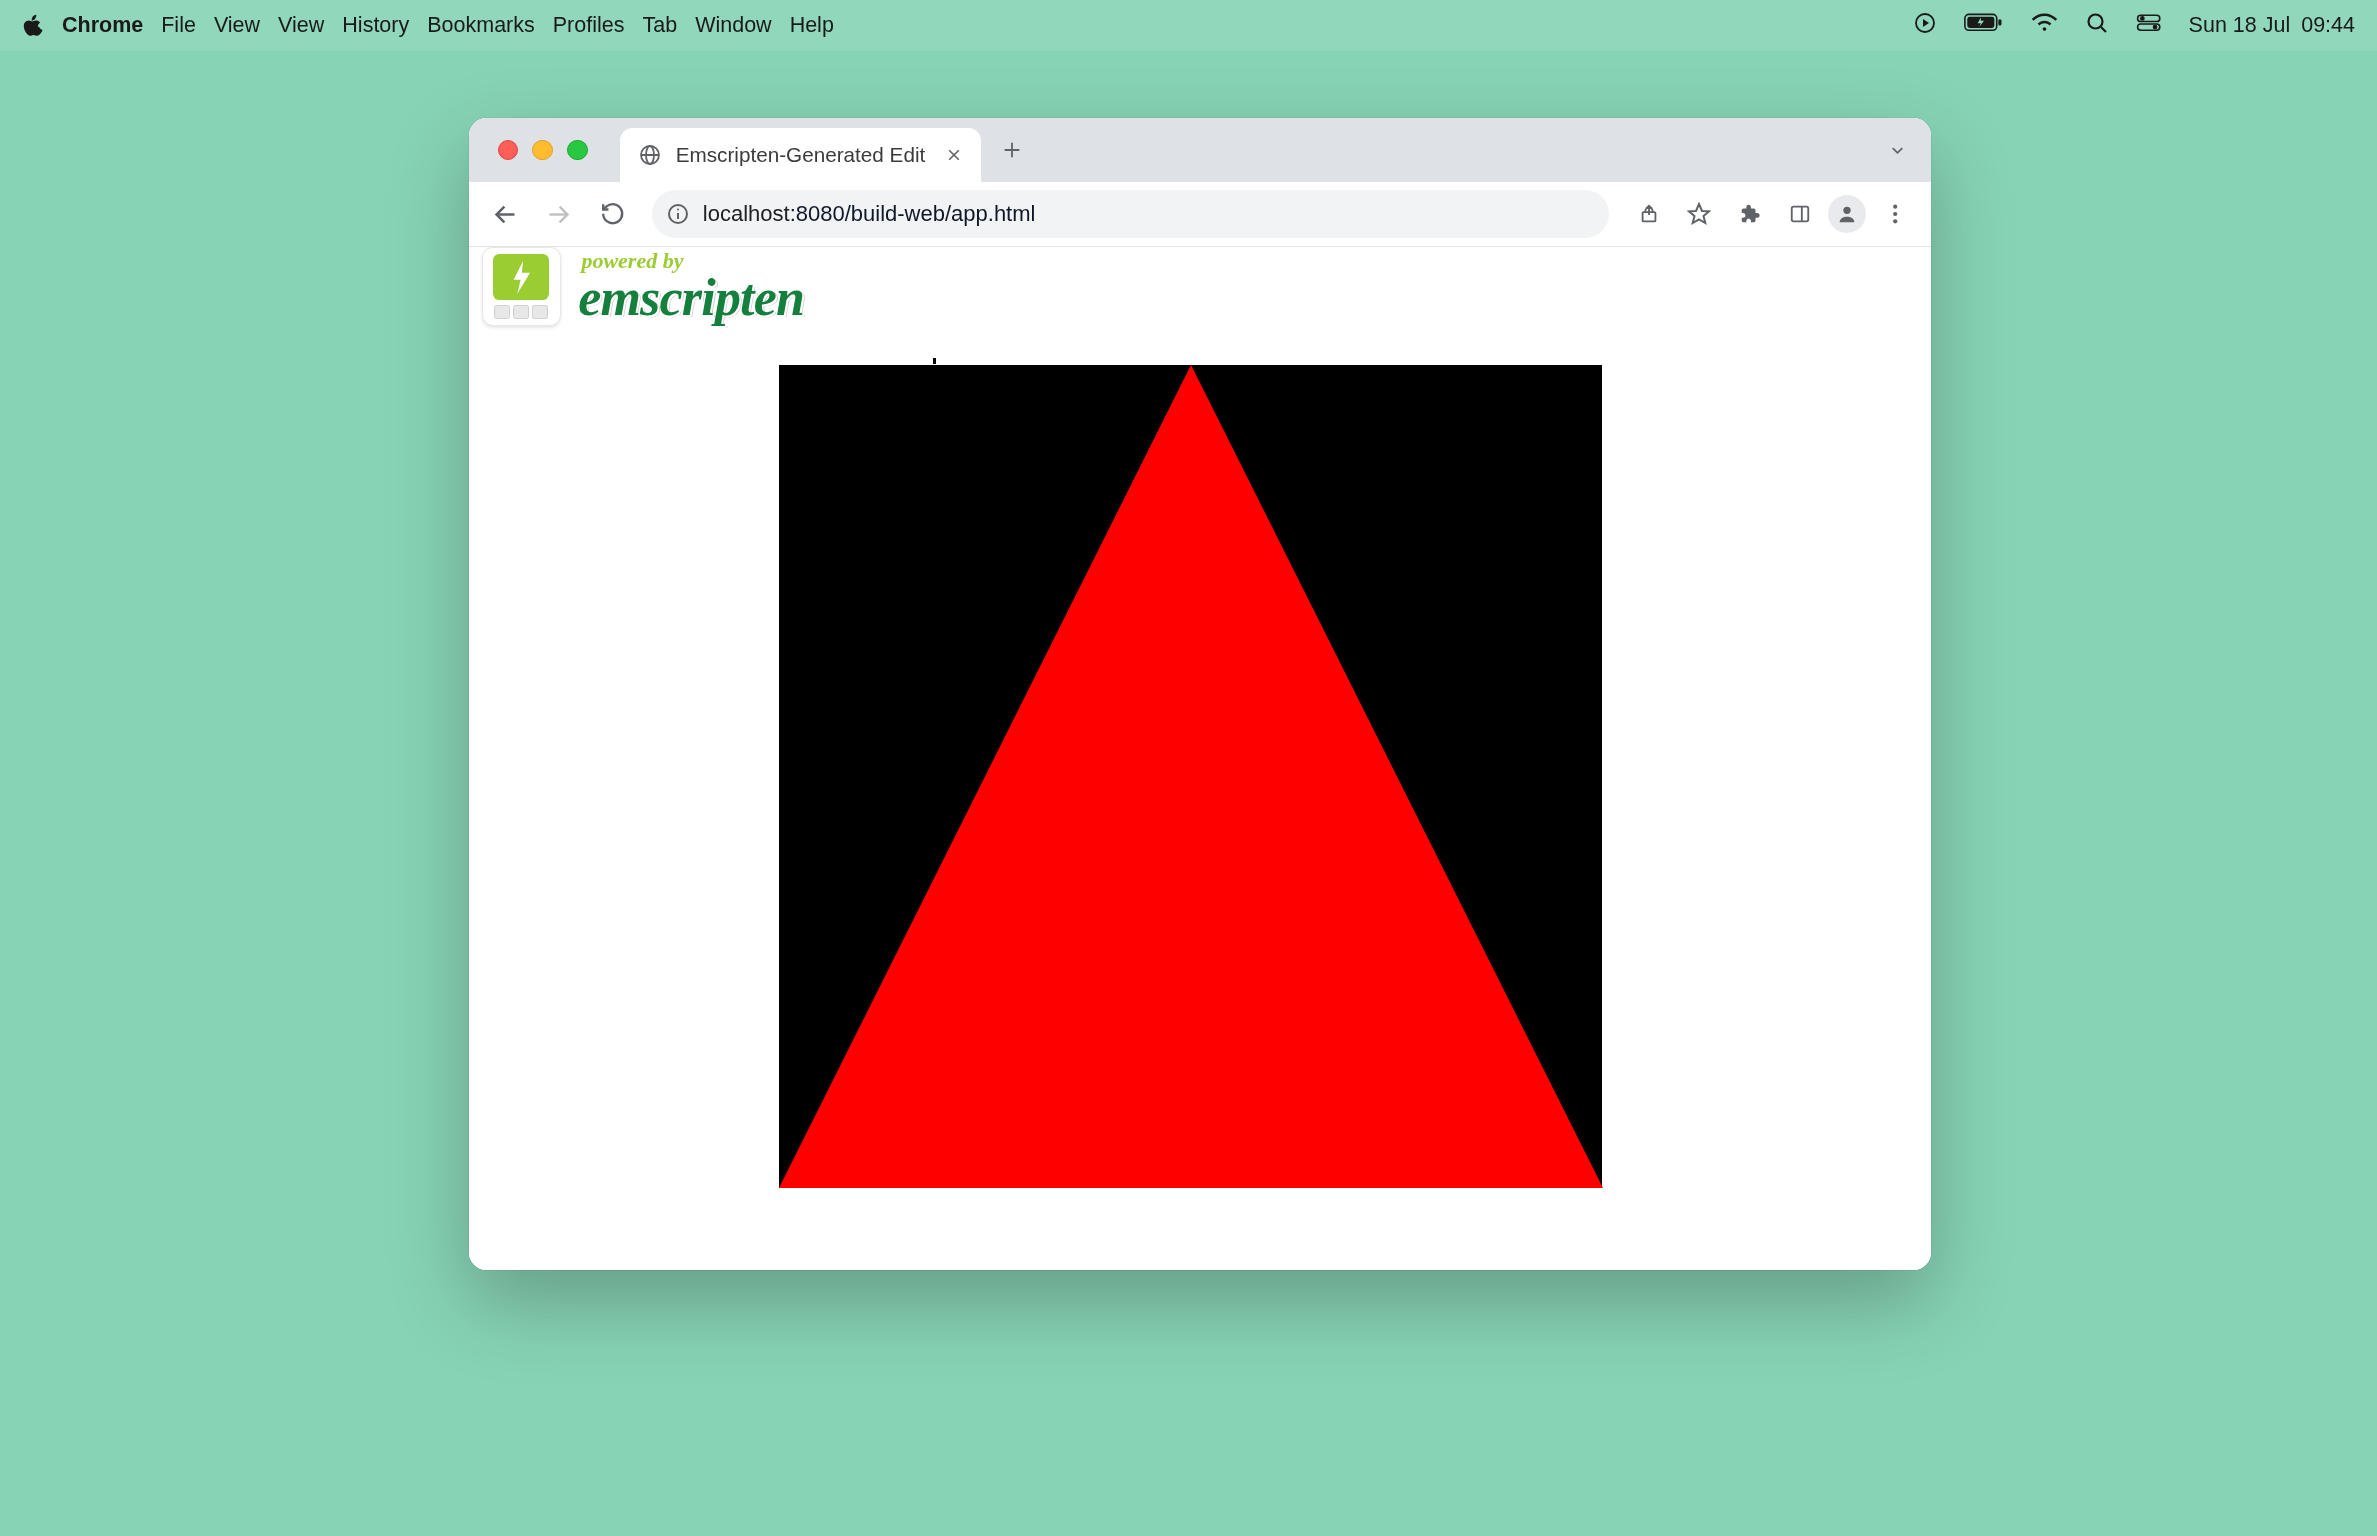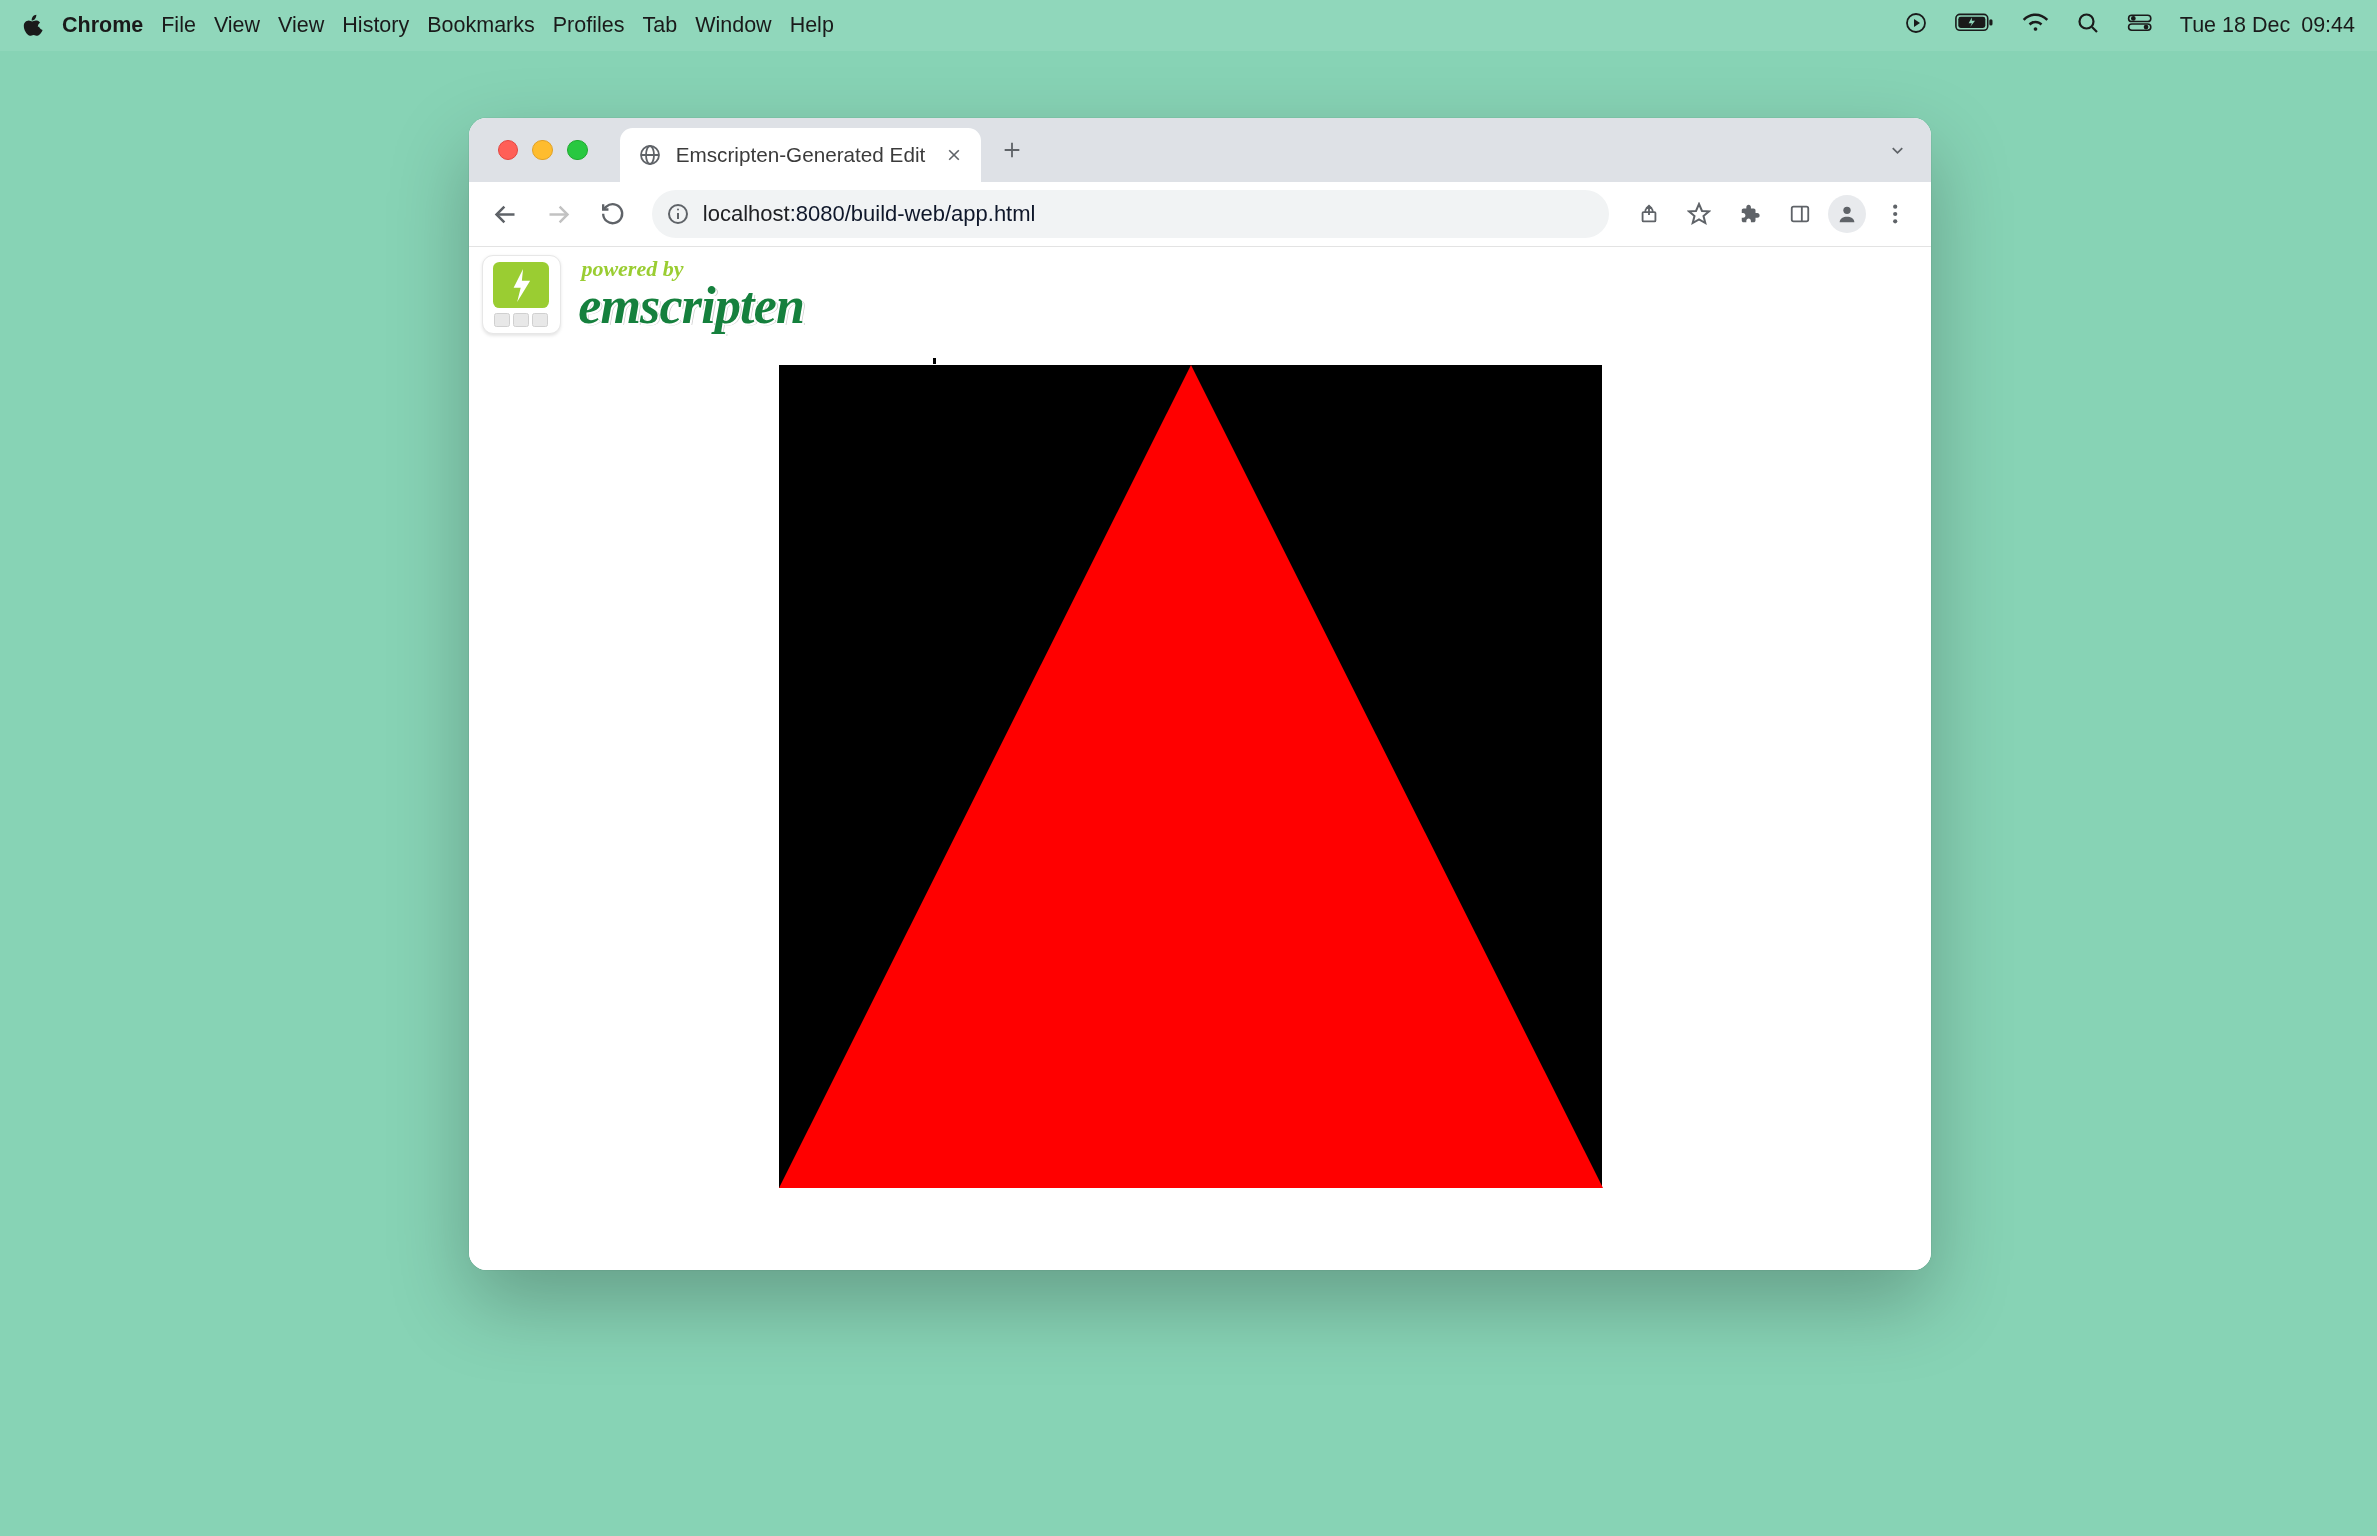--- a/index.html
+++ b/index.html
@@ -135,21 +135,21 @@
     flex: 1;
     background: #ffffff;
     position: relative;
     overflow: hidden;
   }
 
   
   .em-header {
     position: absolute;
     left: 12.7px;
-    top: 8px;
+    top: 0;
     display: flex;
     align-items: center;
     gap: 17.5px;
   }
   .em-logo {
     width: 79px; height: 79px;
     border-radius: 11px;
     background: #ffffff;
     border: 0.8px solid #e7e7e7;
     box-shadow: 0 1.6px 3.2px rgba(0,0,0,0.1);
@@ -267,21 +267,21 @@
     </span>
     <span>
       <svg width="25.4" height="20.7" viewBox="0 0 32 22" fill="none" stroke="#1a1a1a" stroke-width="2">
           <rect x="2" y="2" width="28" height="8" rx="4"></rect>
           <circle cx="8" cy="6" r="2" fill="#1a1a1a"></circle>
           <rect x="2" y="13" width="28" height="8" rx="4"></rect>
           <circle cx="24" cy="17" r="2" fill="#1a1a1a"></circle>
         </svg>
     </span>
     <span class="clock">
-      <span>Tue 18 Dec</span>
+      <span>Sun 18 Jul</span>
       <span>09:44</span>
     </span>
   </div>
 </div>
 
 <div class="window">
 
   <div class="tabstrip">
     <div class="traffic-lights">
       <span class="dot red"></span>

